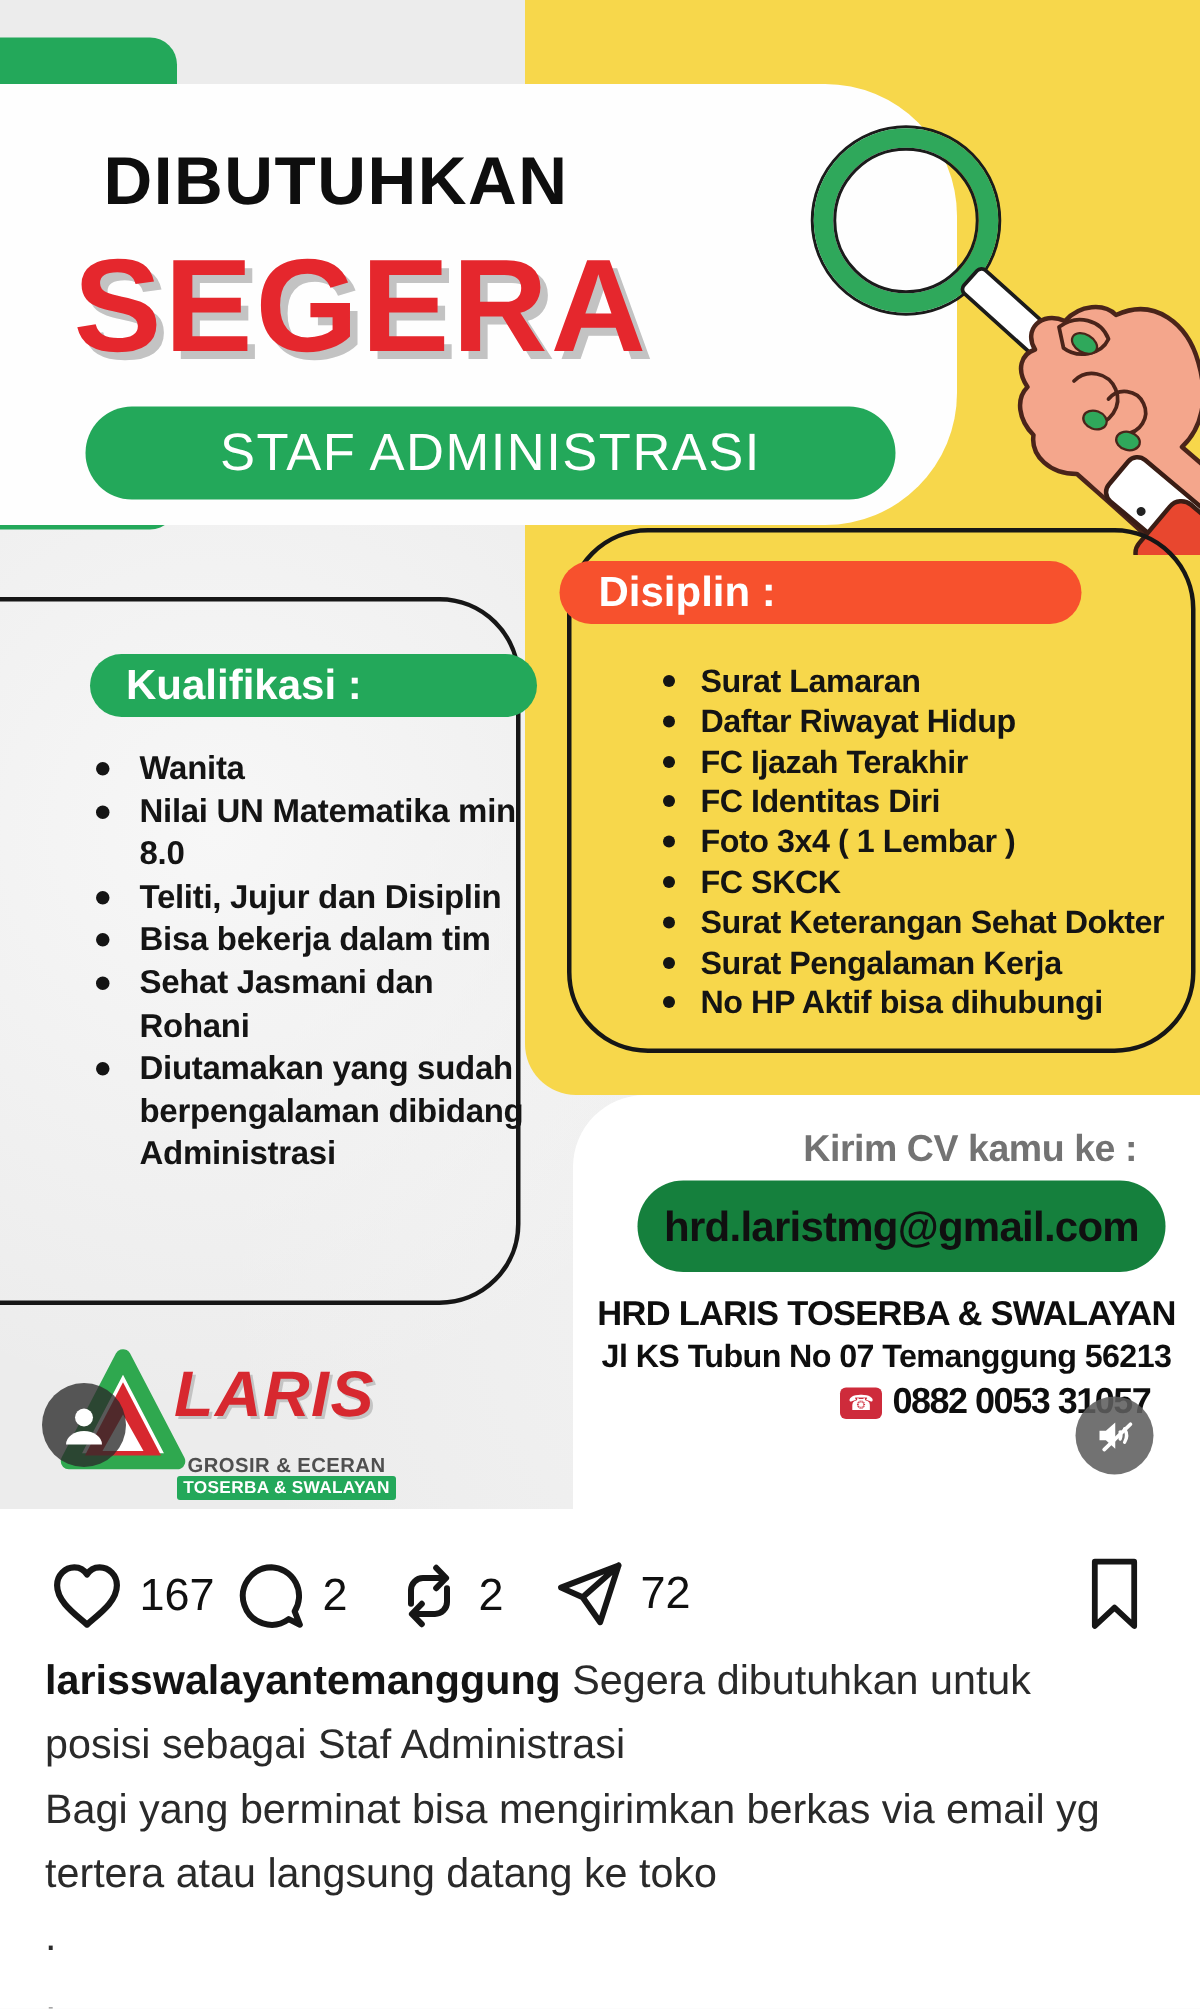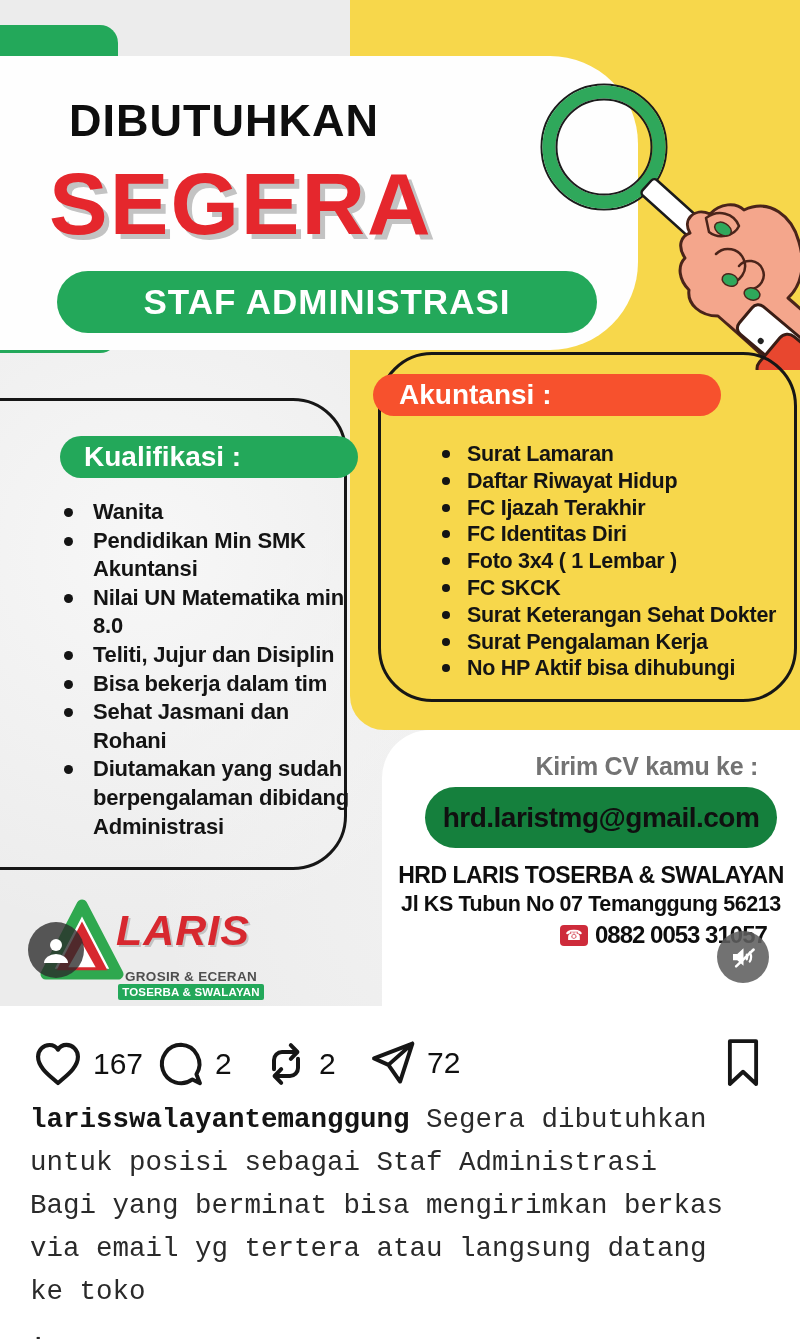--- a/index.html
+++ b/index.html
@@ -17,21 +17,21 @@
           background:#23A85A;border-radius:0 18px 0 0;}
   .green-tab-bottom{position:absolute;left:-30px;top:316px;width:148px;height:37px;
           background:#23A85A;border-radius:0 0 18px 0;}
   .hero-card{position:absolute;left:-30px;top:56px;width:668px;height:294px;background:#FEFEFE;
           border-radius:0 88px 88px 0;padding:24px 0 0 83px;box-sizing:border-box;}
   .headline1{font-size:45px;font-weight:800;color:#0e0e0e;letter-spacing:1px;line-height:1.1;margin:16px;}
   .headline2{font-size:88px;font-weight:800;color:#E5272D;letter-spacing:2px;line-height:.95;margin:4px 0 0 -4px;
           text-shadow:5px 5px 0 rgba(145,145,145,.55);}
   .role-pill{margin:26px 0 0 4px;width:540px;height:62px;border-radius:31px;background:#23A85A;
           display:flex;align-items:center;justify-content:center;
-          color:#fff;font-size:35px;font-weight:700;letter-spacing:1px;}
+          color:#fff;font-size:35px;font-weight:400;letter-spacing:1px;}
   .magnifier{position:absolute;left:520px;top:58px;width:280px;height:312px;}
   
   .kual-card{position:absolute;left:-60px;top:398px;width:407px;height:472px;box-sizing:border-box;
           border:3px solid #161616;border-radius:54px;background:transparent;}
   .kual-pill{position:absolute;left:60px;top:436px;width:298px;height:42px;border-radius:21px;background:#23A85A;
           display:flex;align-items:center;color:#fff;font-size:28px;font-weight:700;padding-left:24px;box-sizing:border-box;}
   .klist{position:absolute;left:60px;top:498px;width:300px;margin:0;padding:0;list-style:none;}
   .klist li{position:relative;padding-left:33px;font-size:22px;font-weight:700;color:#141414;
           line-height:28.6px;letter-spacing:-.2px;max-width:262px;}
   .klist li::before{content:"";position:absolute;left:4px;top:10px;width:9px;height:9px;border-radius:50%;background:#141414;}
@@ -73,21 +73,21 @@
   .logo-sub{position:absolute;left:90px;top:76px;width:146px;text-align:center;
           color:#4f4f4f;font-size:13.5px;font-weight:700;letter-spacing:.3px;}
   
   .actions{position:absolute;left:0;top:1030px;width:800px;height:70px;}
   .act-group{position:absolute;display:flex;align-items:center;gap:9px;background:none;border:none;padding:0;cursor:pointer;}
   .act-count{font-size:30px;color:#101010;font-weight:400;}
   .g-like{left:32px;top:8px;} .g-comment{left:156px;top:9px;} .g-repost{left:262px;top:10px;} .g-share{left:368px;top:8px;}
   .g-bookmark{left:722px;top:5px;}
   
   .caption{position:absolute;left:30px;top:1098px;width:705px;font-size:27.5px;line-height:43px;color:#2a2a2a;}
-  .caption p{margin:0;font-family:Liberation Mono, monospace;}
+  .caption p{margin:0;}
   .caption .username{font-weight:700;color:#141414;}
   .dot-line{margin-top:0;line-height:41px;}
 </style>
 </head>
 <body>
 
 <div class="screen">
 
   <div class="poster">
     <div class="yellow-panel"></div>
@@ -136,30 +136,29 @@
 
       <g transform="rotate(40 278 308)">
         <rect x="246" y="288" width="96" height="52" rx="10" fill="#E8472F" stroke="#3a1d15" stroke-width="3"></rect>
       </g>
     </svg>
 
     <div class="kual-card"></div>
     <div class="kual-pill">Kualifikasi :</div>
     <ul class="klist">
       <li>Wanita</li>
-      <li>Pendidikan Min SMK Akuntansi</li>
       <li>Nilai UN Matematika min 8.0</li>
       <li>Teliti, Jujur dan Disiplin</li>
       <li>Bisa bekerja dalam tim</li>
       <li>Sehat Jasmani dan Rohani</li>
       <li>Diutamakan yang sudah berpengalaman dibidang Administrasi</li>
     </ul>
 
     <div class="lamp-card"></div>
-    <div class="lamp-pill">Akuntansi :</div>
+    <div class="lamp-pill">Disiplin :</div>
     <ul class="llist">
       <li>Surat Lamaran</li>
       <li>Daftar Riwayat Hidup</li>
       <li>FC Ijazah Terakhir</li>
       <li>FC Identitas Diri</li>
       <li>Foto 3x4 ( 1 Lembar )</li>
       <li>FC SKCK</li>
       <li>Surat Keterangan Sehat Dokter</li>
       <li>Surat Pengalaman Kerja</li>
       <li>No HP Aktif bisa dihubungi</li>

